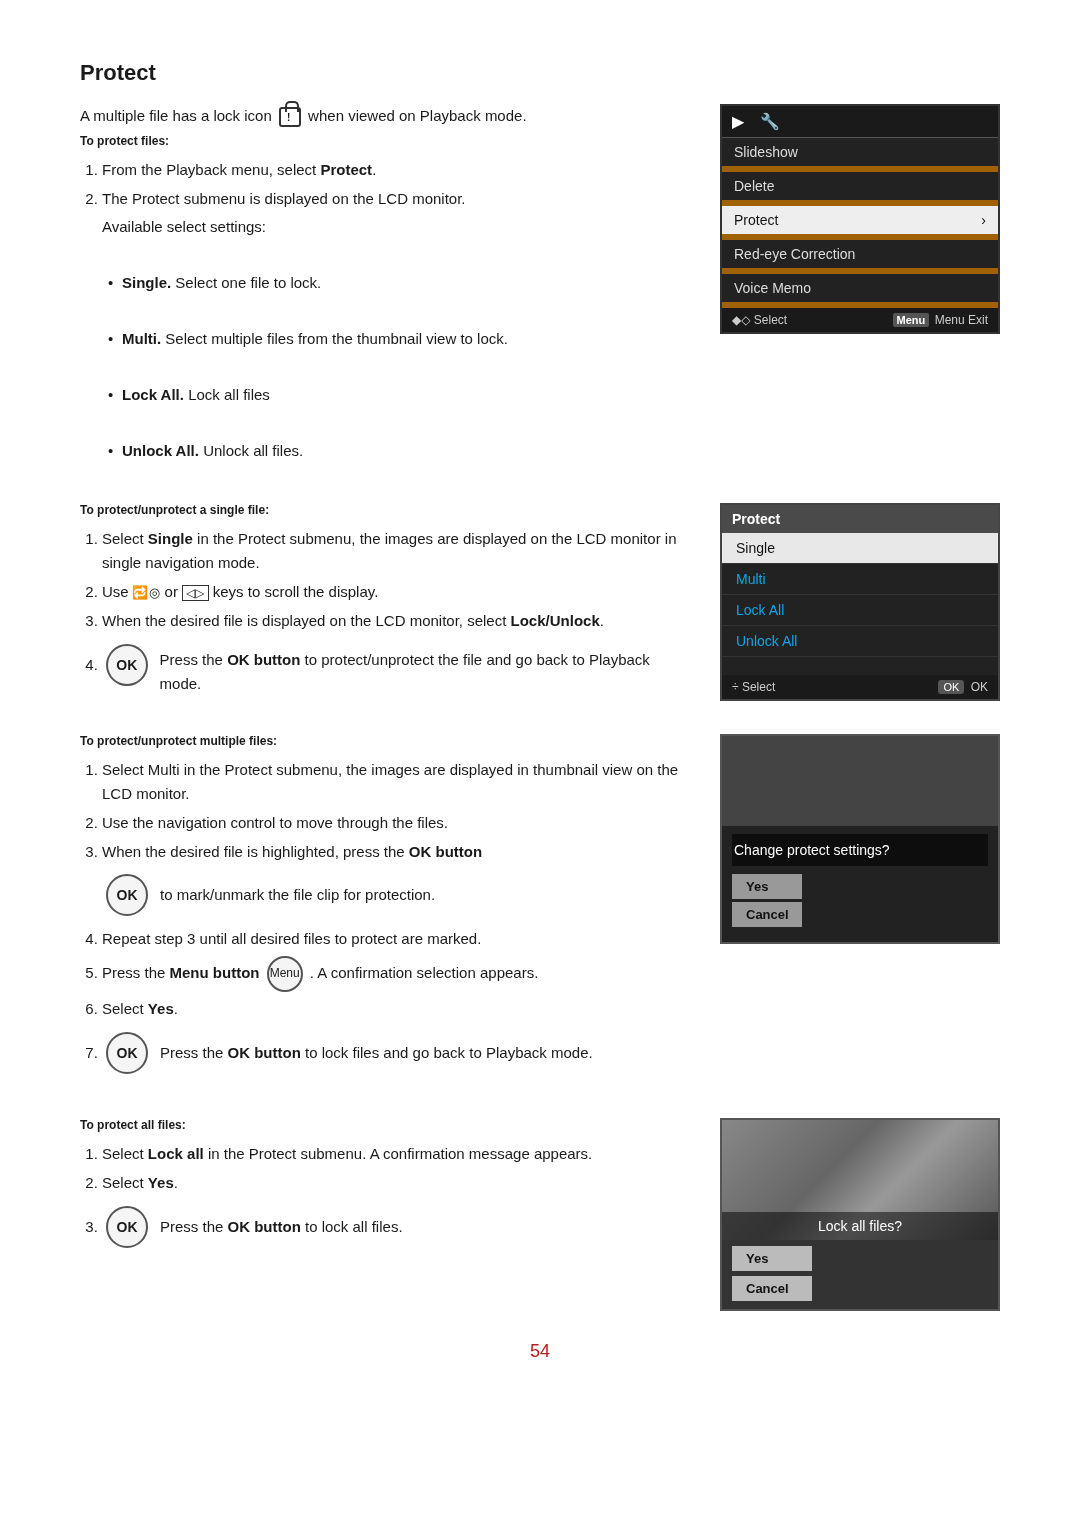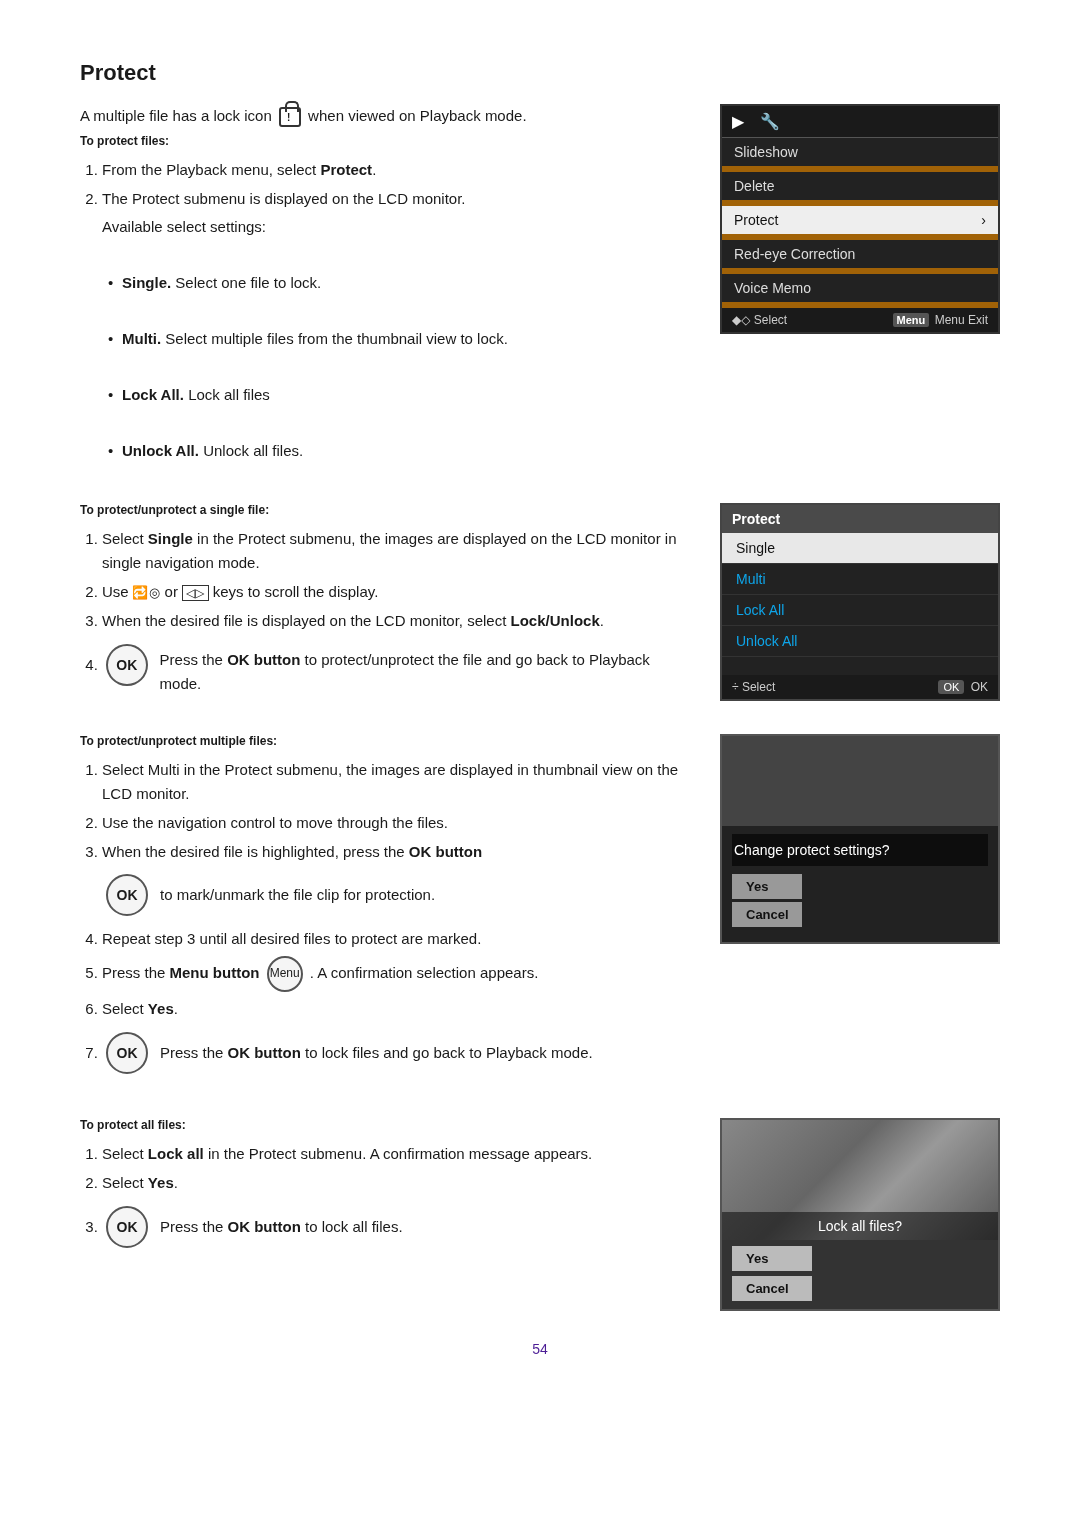--- a/index.html
+++ b/index.html
@@ -253,22 +253,22 @@
     .lockall-btn-area {
       background: #333;
       padding: 6px 10px;
       display: flex;
       flex-direction: column;
       gap: 3px;
     }
     .page-number {
       text-align: center;
       margin-top: 30px;
-      font-size: 14px;
-      color: #4c1d95;
+      font-size: 18px;
+      color: #b91c1c;
     }
     .ok-badge {
       display: inline-block;
       background: #555;
       color: #fff;
       border-radius: 3px;
       font-size: 11px;
       padding: 1px 5px;
       margin-right: 3px;
     }

